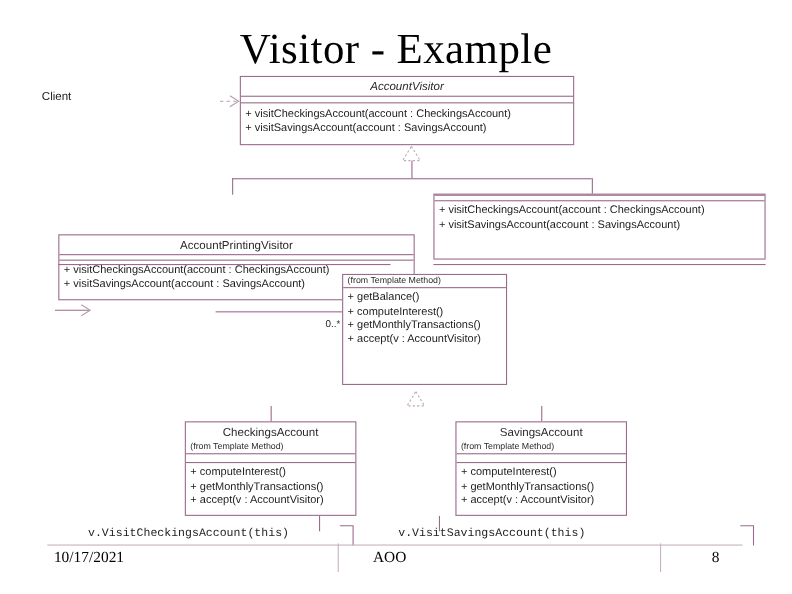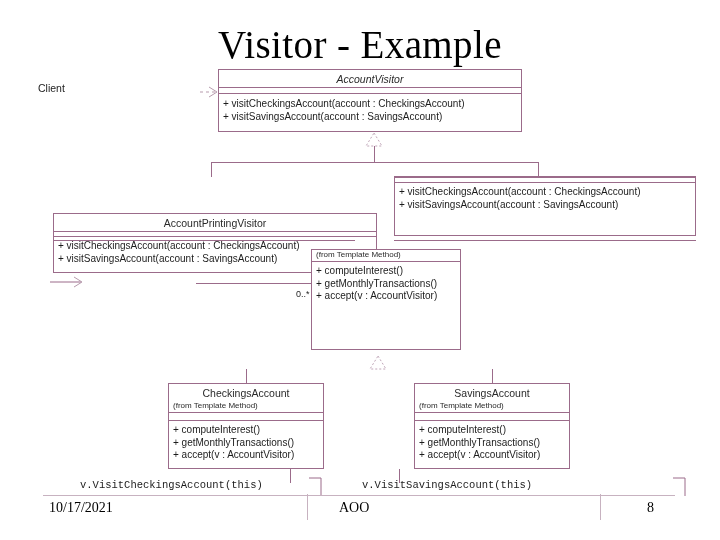--- a/index.html
+++ b/index.html
@@ -264,20 +264,21 @@
     </svg>
   </div>
 
   <div class="conn-h" style="left:196px; top:283px; width:120px;"></div>
   <div class="mult" style="left:296px; top:289px;">0..*</div>
 
   <div class="uml-box" id="box-account" style="left:311px; top:249px; width:150px; height:101px;">
     <div class="uml-stereo left">(from Template Method)</div>
     <div class="uml-sep"></div>
     <div class="uml-ops tight">
+      <div class="uml-op">+ getBalance()</div>
       <div class="uml-op">+ computeInterest()</div>
       <div class="uml-op">+ getMonthlyTransactions()</div>
       <div class="uml-op">+ accept(v : AccountVisitor)</div>
     </div>
   </div>
 
   <div class="gen-tri" style="left:368px; top:355px;">
     <svg width="20" height="16" viewBox="0 0 20 16">
       <path d="M10 1 L18 14 L2 14 Z" fill="#ffffff" stroke="#c0a6b8" stroke-width="1" stroke-dasharray="2,2"></path>
     </svg>

